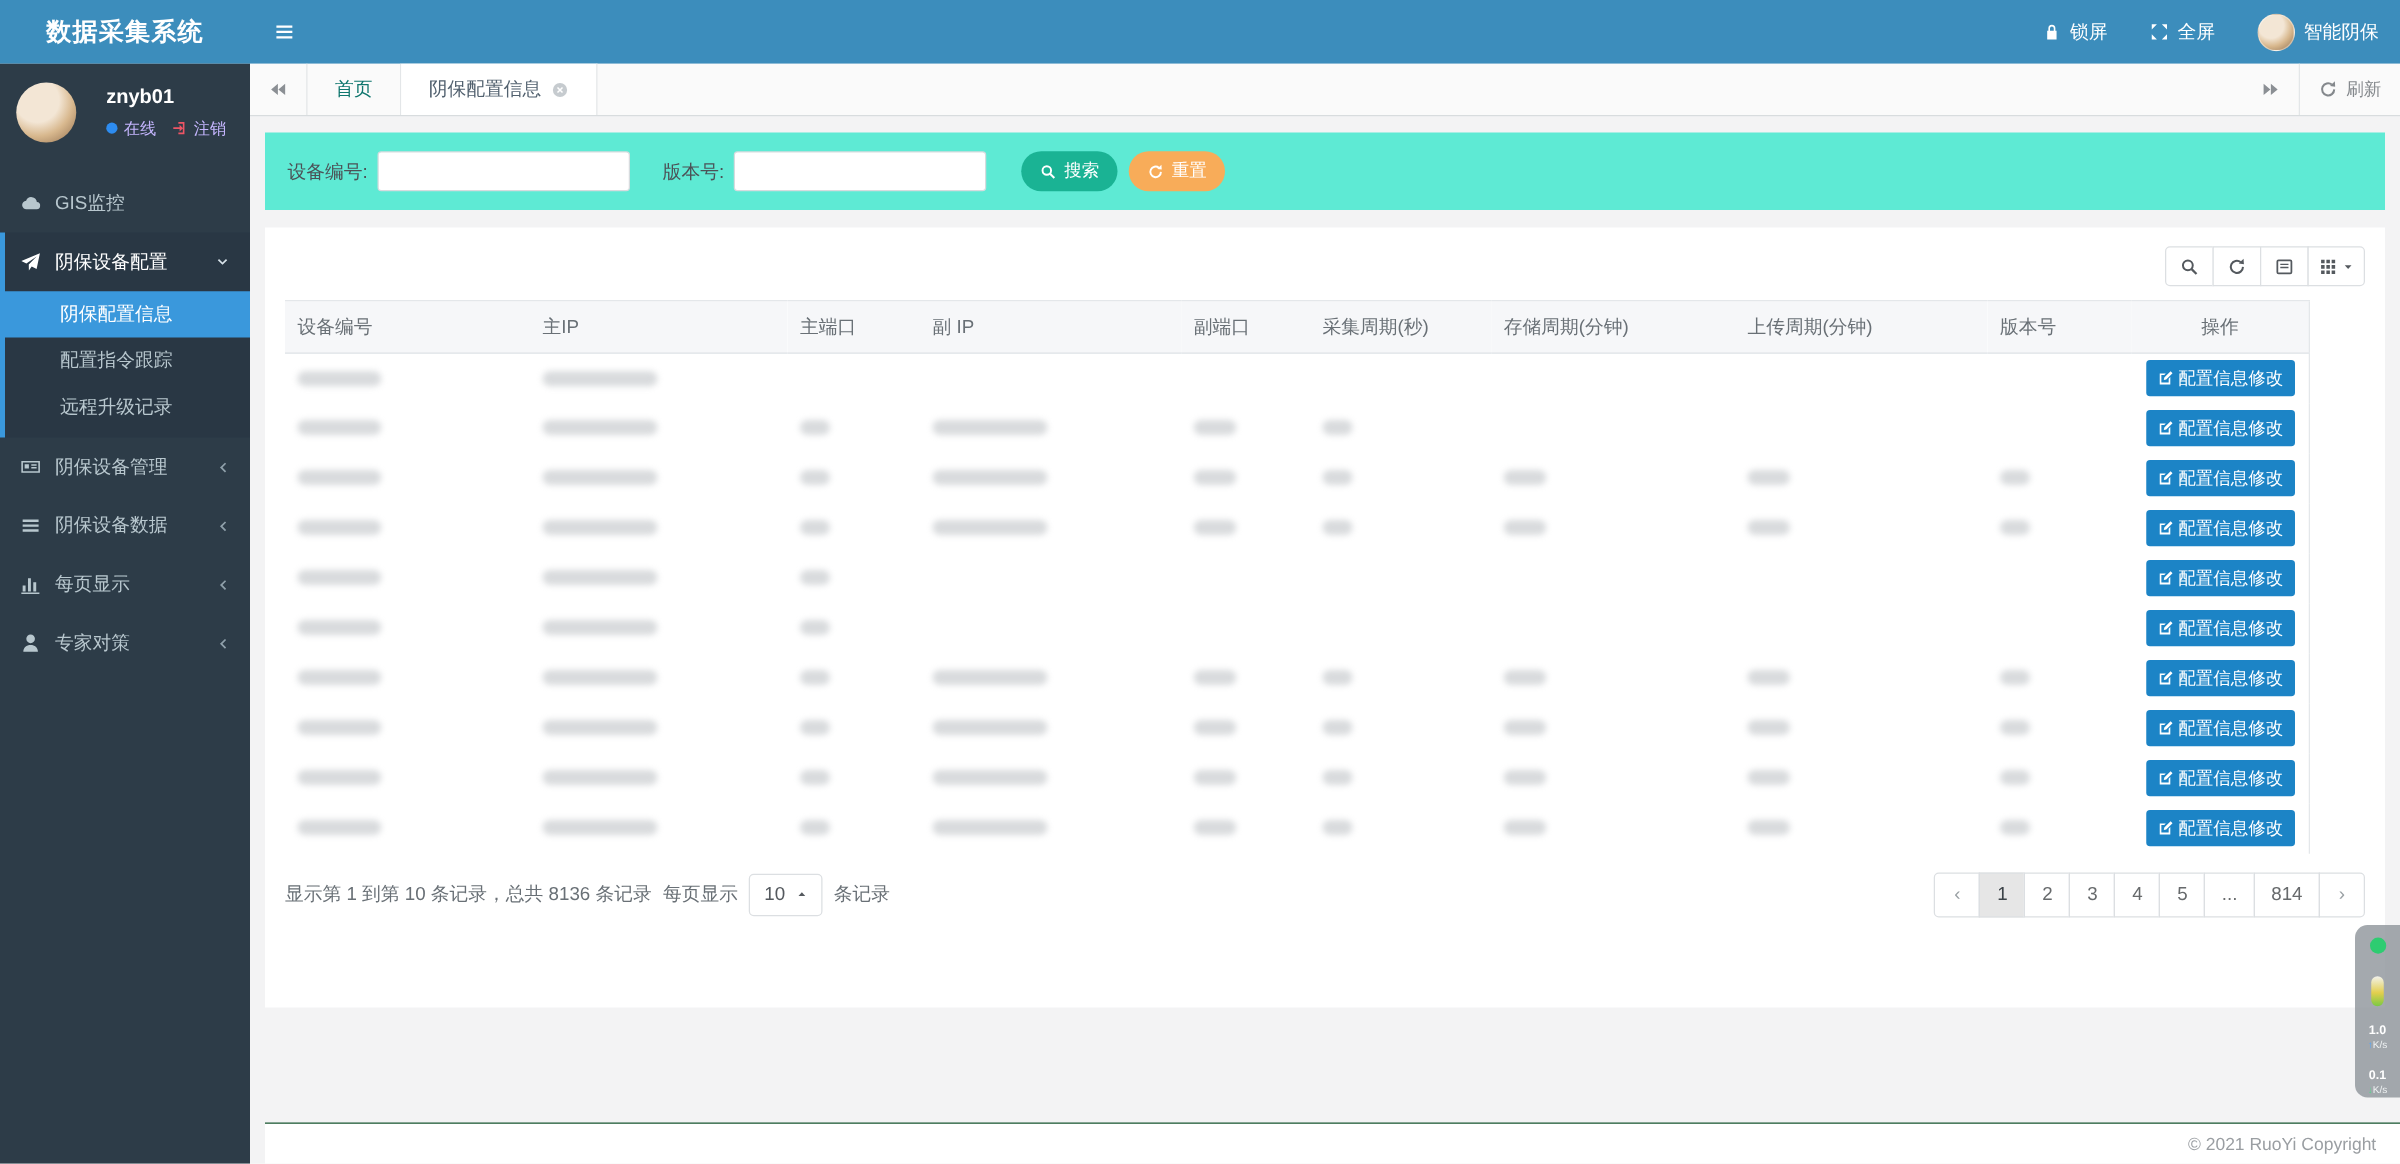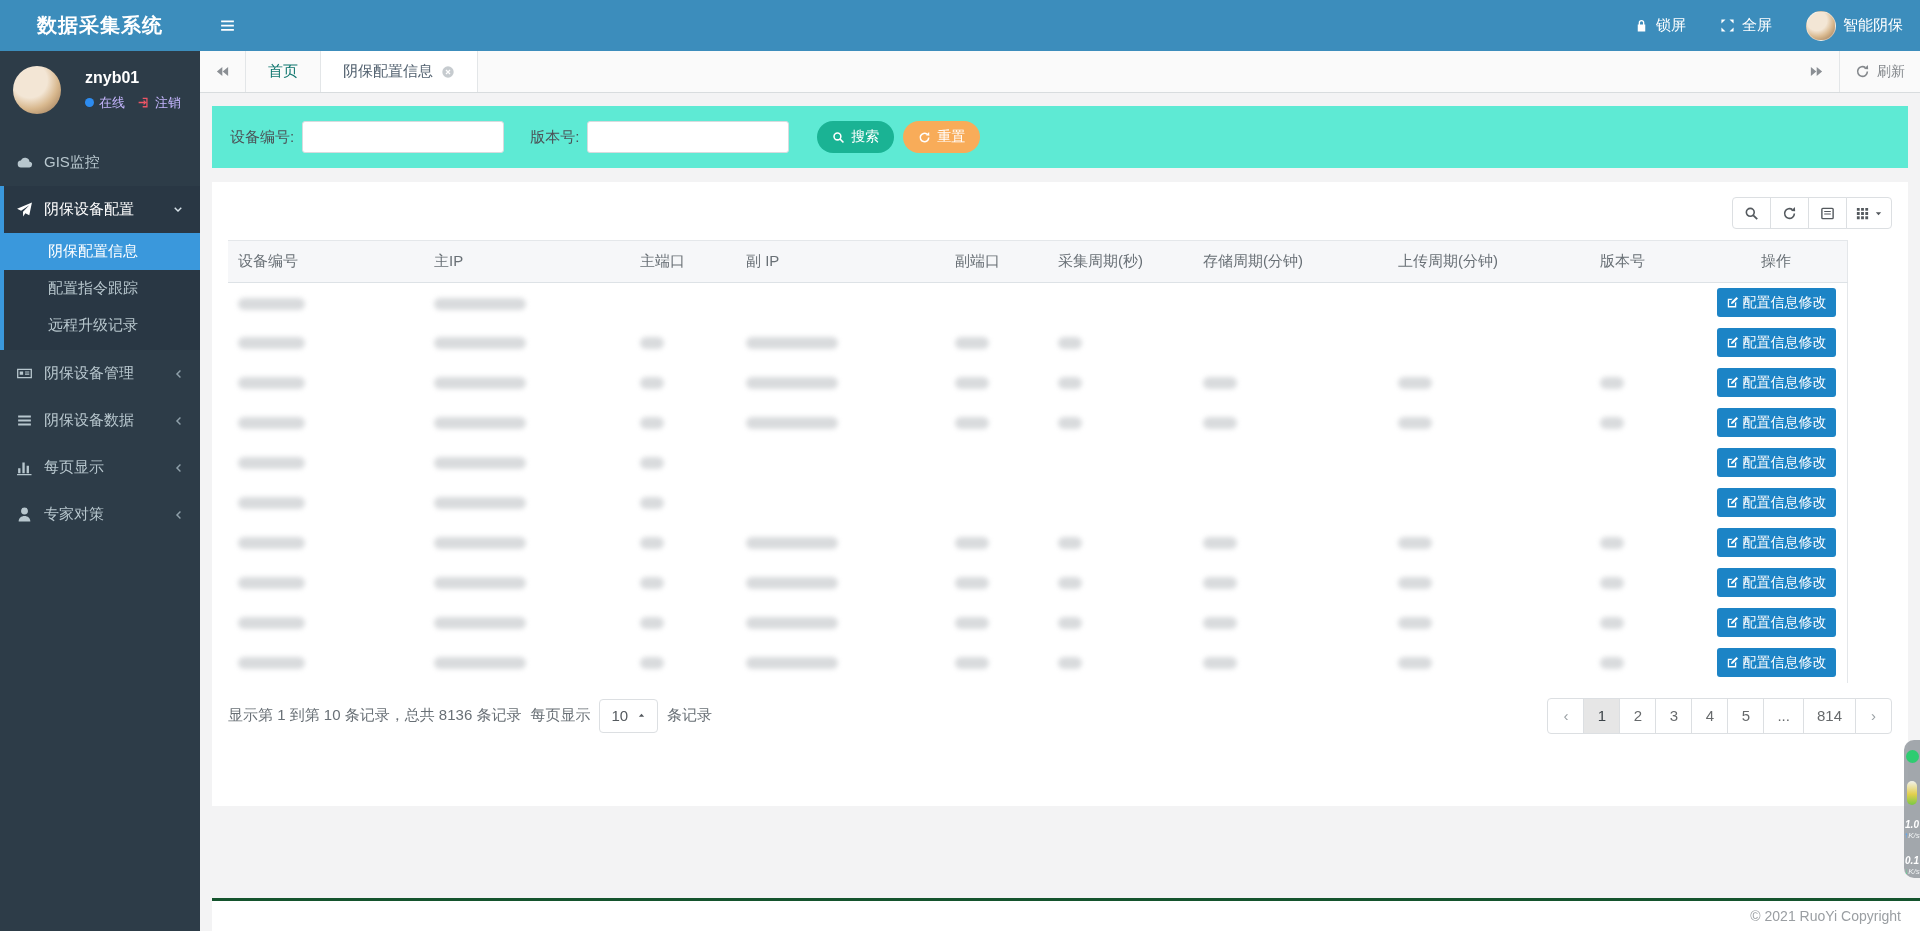--- a/index.html
+++ b/index.html
@@ -130,32 +130,31 @@
     display:flex; align-items:center; justify-content:center; color:#676a6c; font-size:15px;
     background:#fff; cursor:pointer;
   }
   .page-btn.prev, .page-btn.next { color:#9aa0a4; }
   .page-btn.active { background:#e6e6e6; color:#3c4348; }
   .pagination li:first-child .page-btn { border-radius:4px 0 0 4px; margin-left:0; }
   .pagination li:last-child .page-btn { border-radius:0 4px 4px 0; }
   .page-btn.ellipsis { cursor:default; }
 
   .footer {
-    height:33px; background:#fff; border-top:3px solid #14532d;
+    height:33px; background:#fff; border-top:1px solid #14532d;
     display:flex; align-items:center; justify-content:flex-end;
     padding:0 19px; color:#9a9ea2; font-size:14px;margin-left:12px;
   }
 
   
   .monitor {
-    position:fixed; right:0; top:740px; width:16px; height:138px;
+    position:fixed; right:0; top:740px; width:36px; height:138px;
     background:rgba(141,148,154,.8); border-radius:10px 0 0 10px;
     display:flex; flex-direction:column; align-items:center; padding-top:10px; gap:12px;
     z-index:50;
-    font-style:italic;
   }
   .mon-dot { width:13px; height:13px; border-radius:50%; background:#2ecc71; }
   .mon-pill { width:10px; height:24px; border-radius:5px; margin-top:6px;
     background:linear-gradient(#f2f2ec 0%, #e3cf4e 55%, #7ac943 100%); }
   .mon-stat { text-align:center; line-height:11px; margin-top:2px; }
   .mon-val { color:#fff; font-size:10px; font-weight:bold; }
   .mon-unit { color:#f0f3f4; font-size:8px; }
   .up-arrow { color:#4da6ff; }
   .down-arrow { color:#58d68d; }
 </style>

